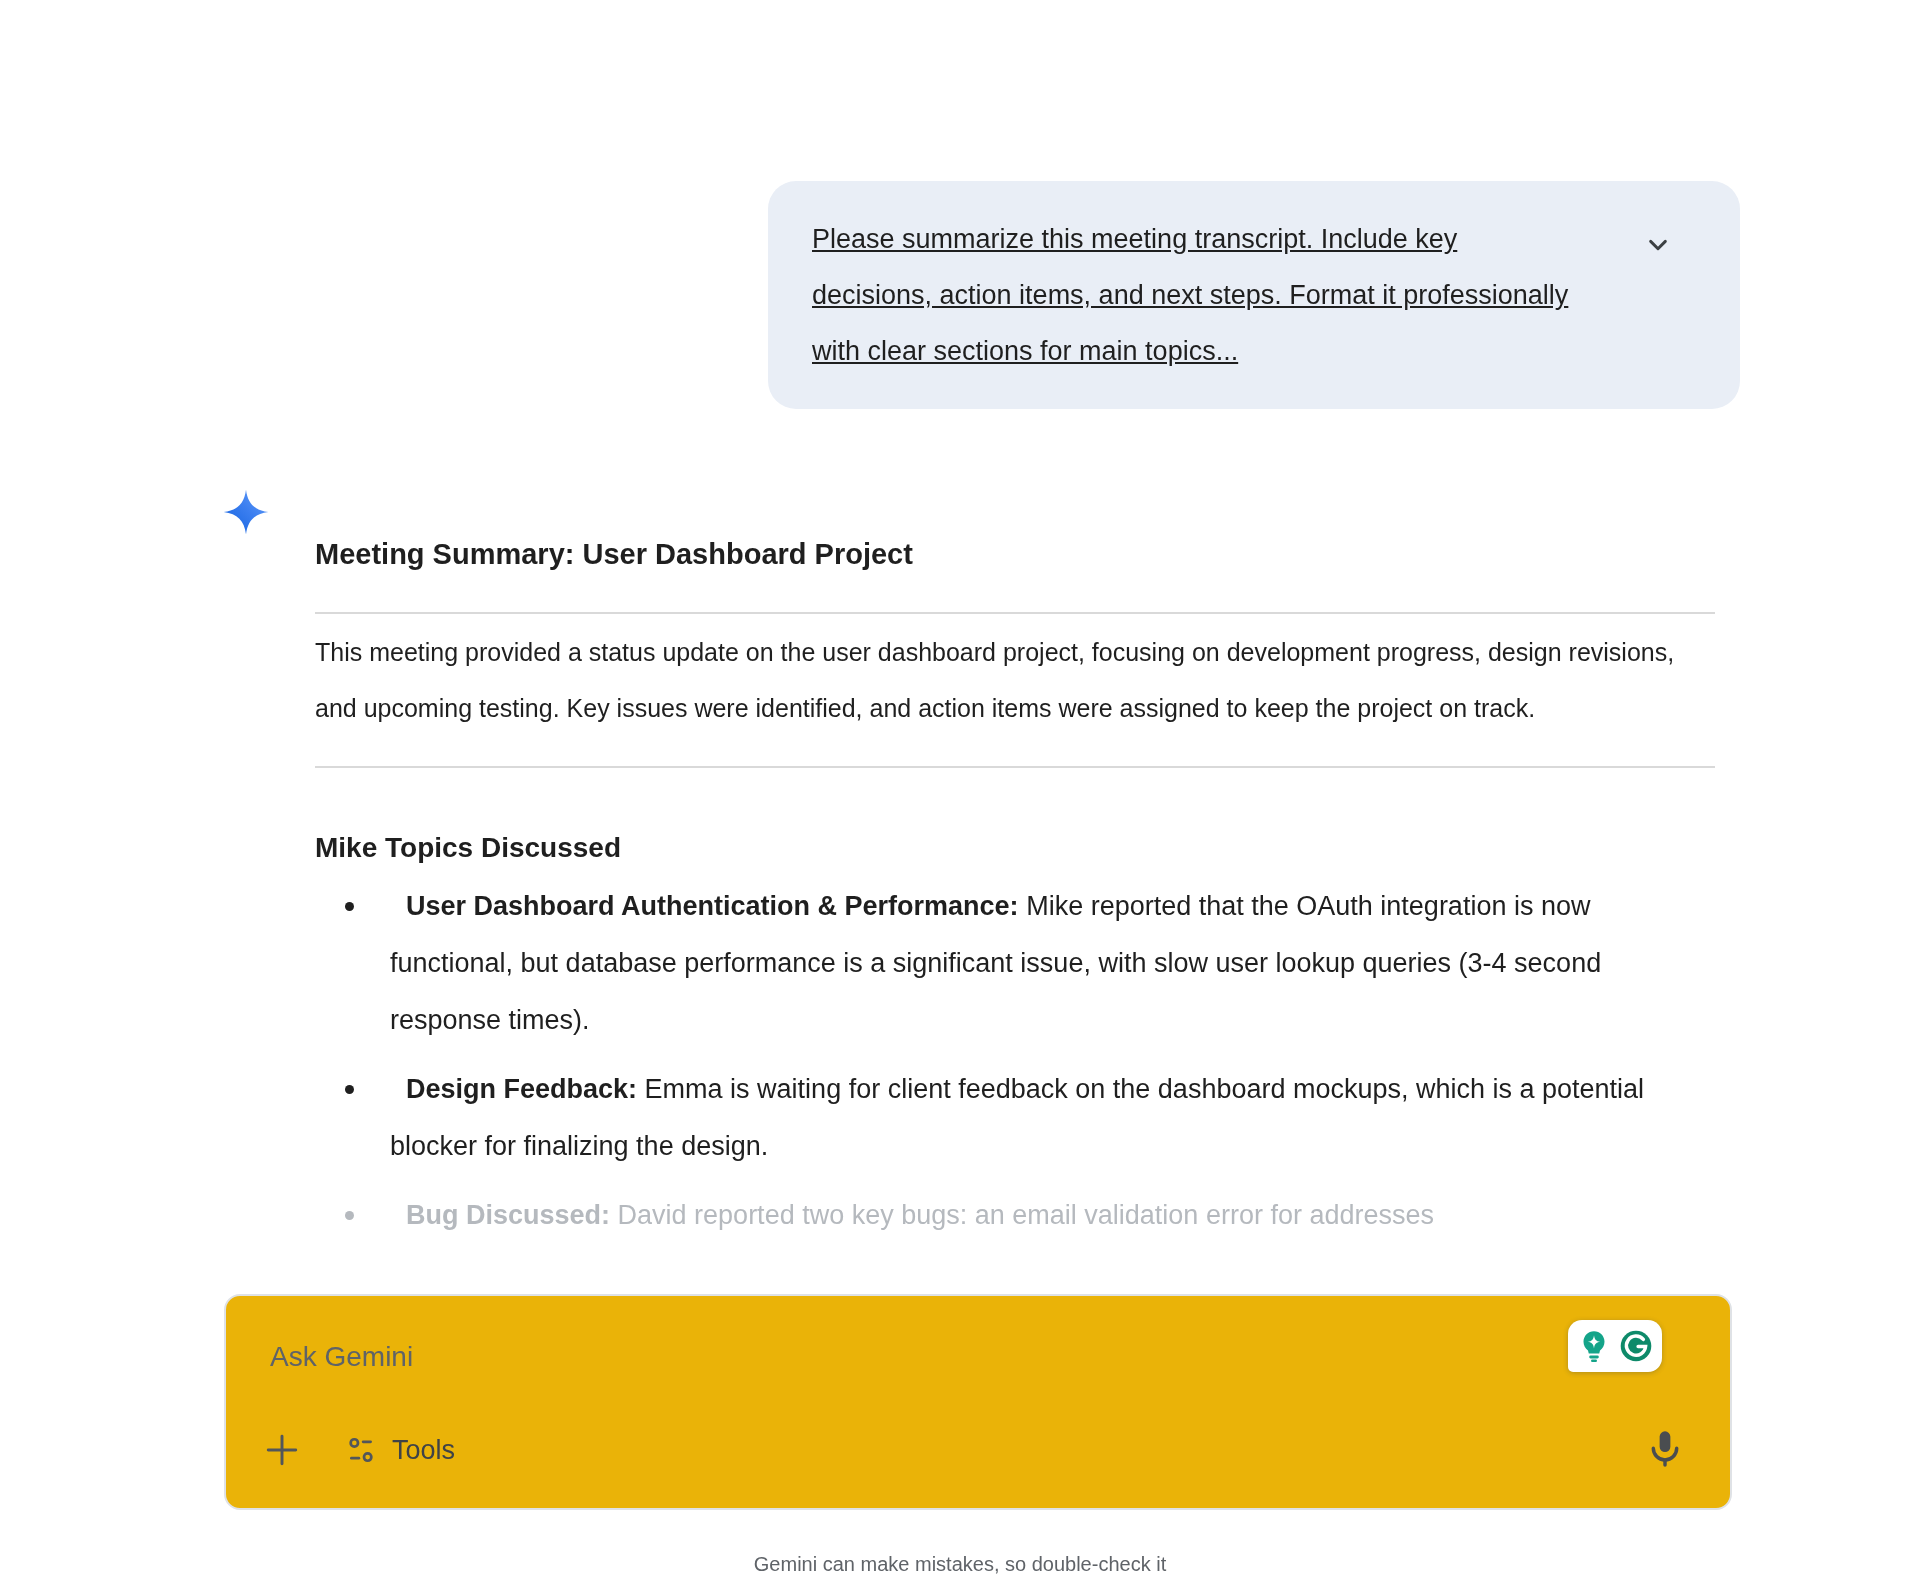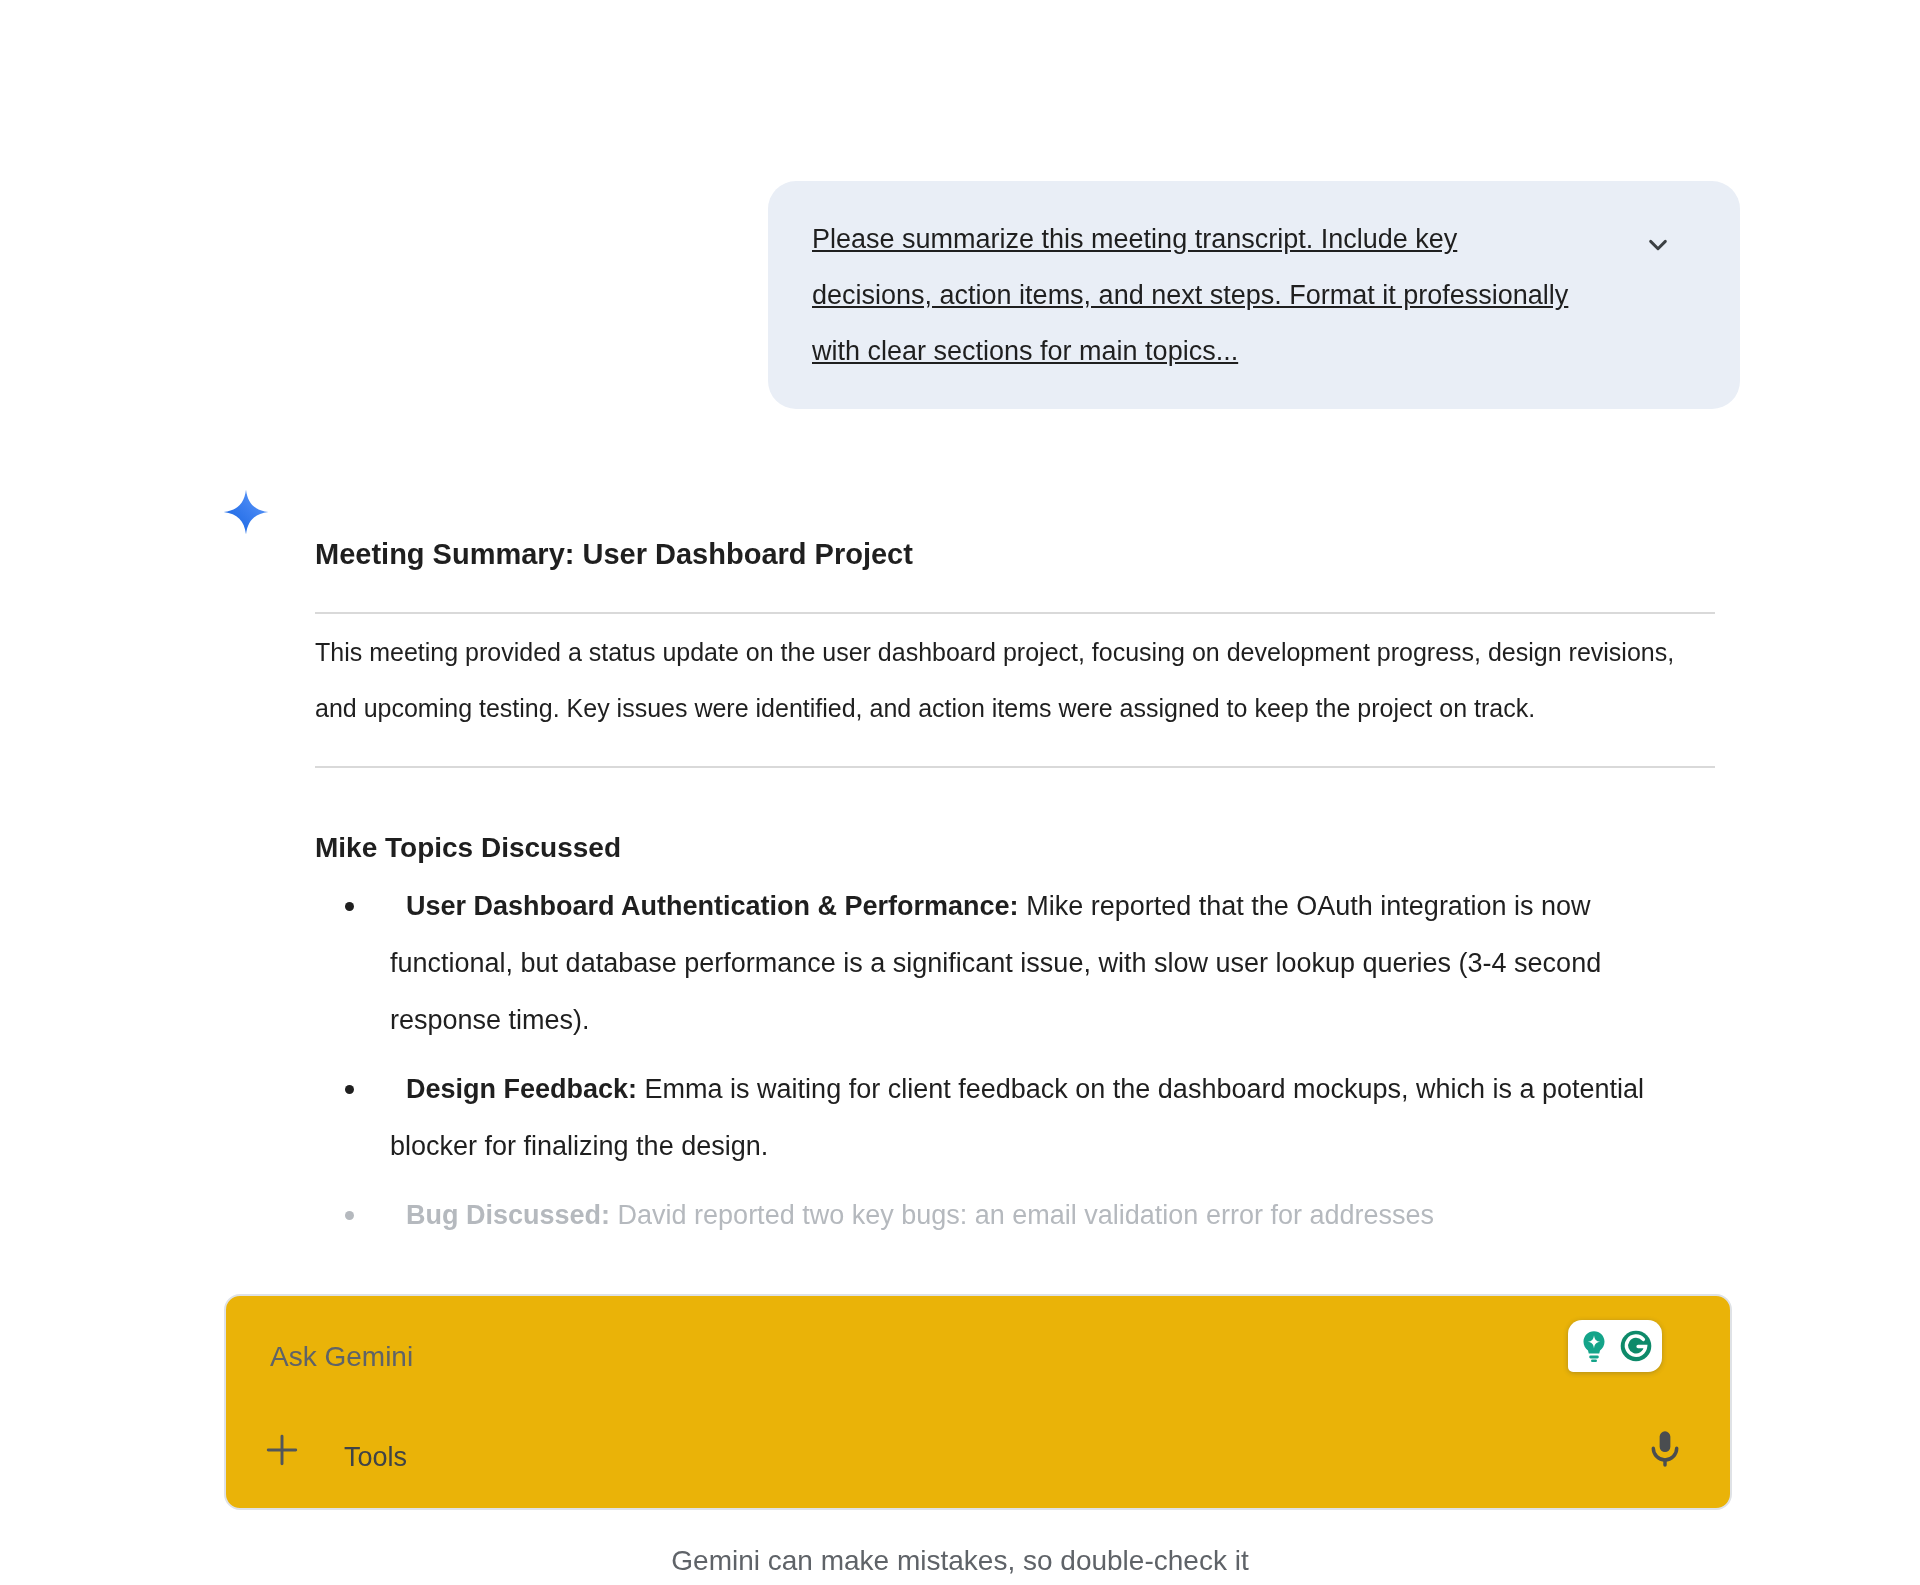--- a/index.html
+++ b/index.html
@@ -70,30 +70,30 @@
     display:flex;align-items:center;gap:6px;padding:0 8px;
     background:#ffffff;border-radius:14px 14px 14px 5px;
     box-shadow:0 1px 5px rgba(60,64,67,.32);
   }
   .ext-pill svg{width:36px;height:36px;display:block;}
   .plus-btn{position:absolute;left:34px;top:132px;width:44px;height:44px;}
   .plus-btn svg{width:44px;height:44px;}
   .tools-btn{
     position:absolute;left:118px;top:132px;height:44px;
     display:flex;align-items:center;gap:14px;
-    font-size:27px;color:#3f4347;flex-direction:column;
+    font-size:27px;color:#3f4347;
   }
   .tools-btn svg{width:34px;height:34px;}
   .mic-btn{position:absolute;right:42px;top:130px;width:46px;height:46px;}
   .mic-btn svg{width:46px;height:46px;}
 
   
   .footer{
-    position:absolute;left:0;right:0;top:1545px;margin:0;
-    text-align:center;font-size:28px;color:#5f6368;
+    position:absolute;left:0;right:0;top:1545px;margin:8px;
+    text-align:center;font-size:20px;color:#5f6368;
   }
 </style>
 </head>
 <body>
 
 <div class="user-bubble">
   <p class="user-text">Please summarize this meeting transcript. Include key decisions, action items, and next steps. Format it professionally with clear sections for main topics...</p>
   <button class="collapse-btn">
     <svg viewBox="0 0 24 24">
       <path d="M6.5 9.3 L12 14.8 L17.5 9.3" fill="none" stroke="#3c4043" stroke-width="2.2" stroke-linecap="round" stroke-linejoin="round"></path>

